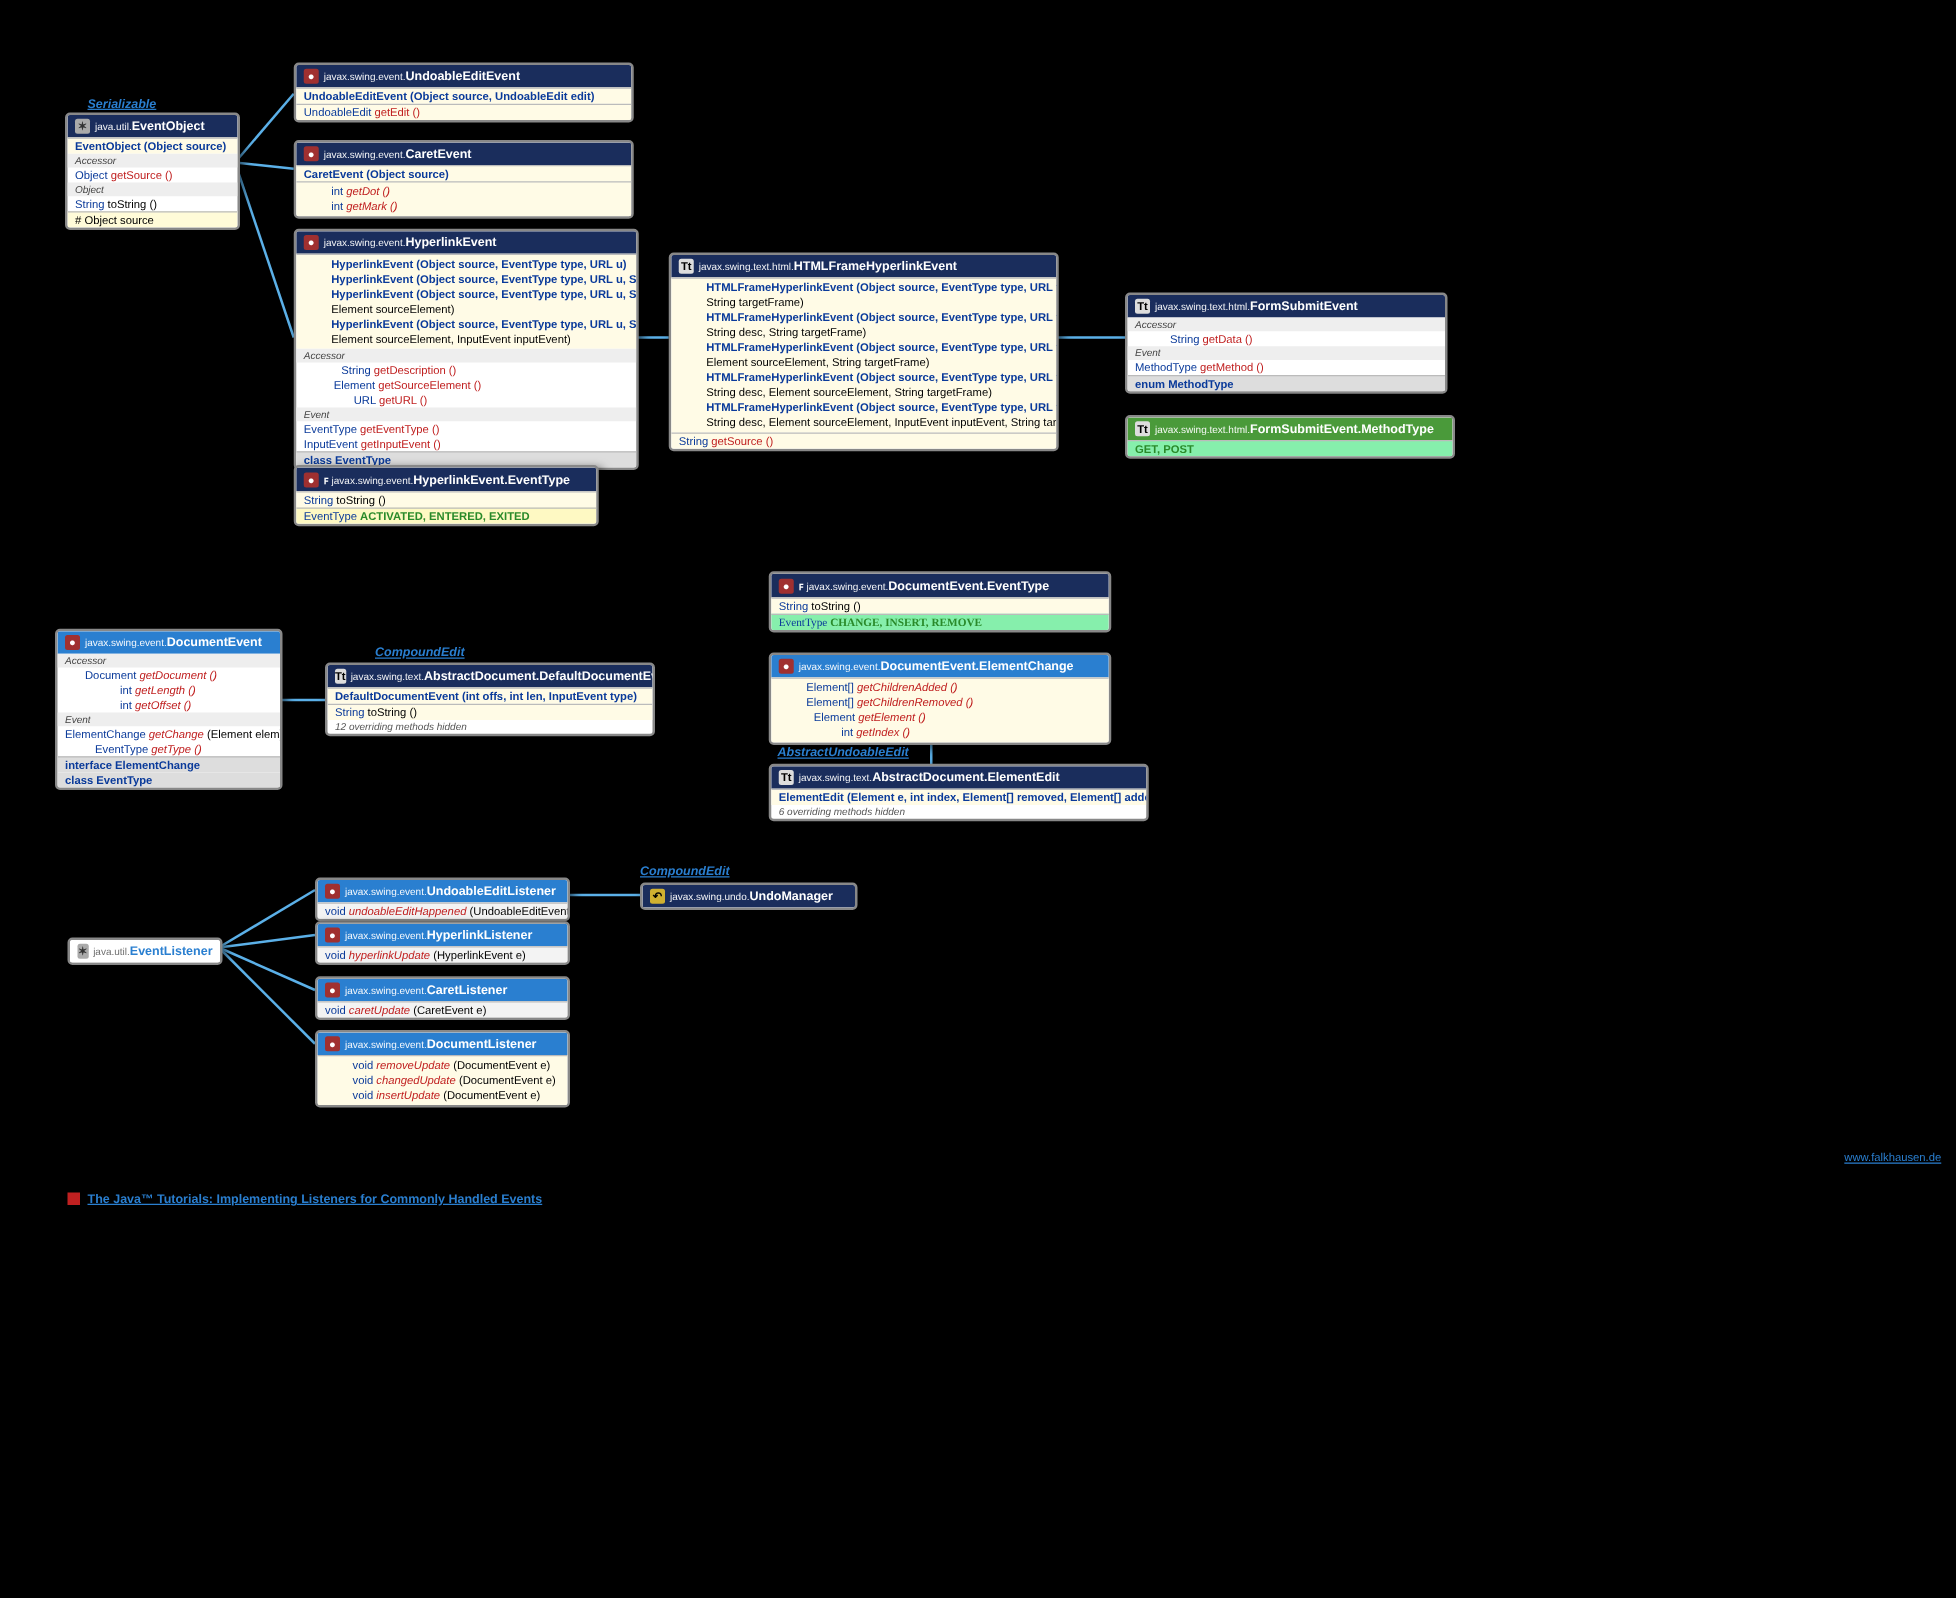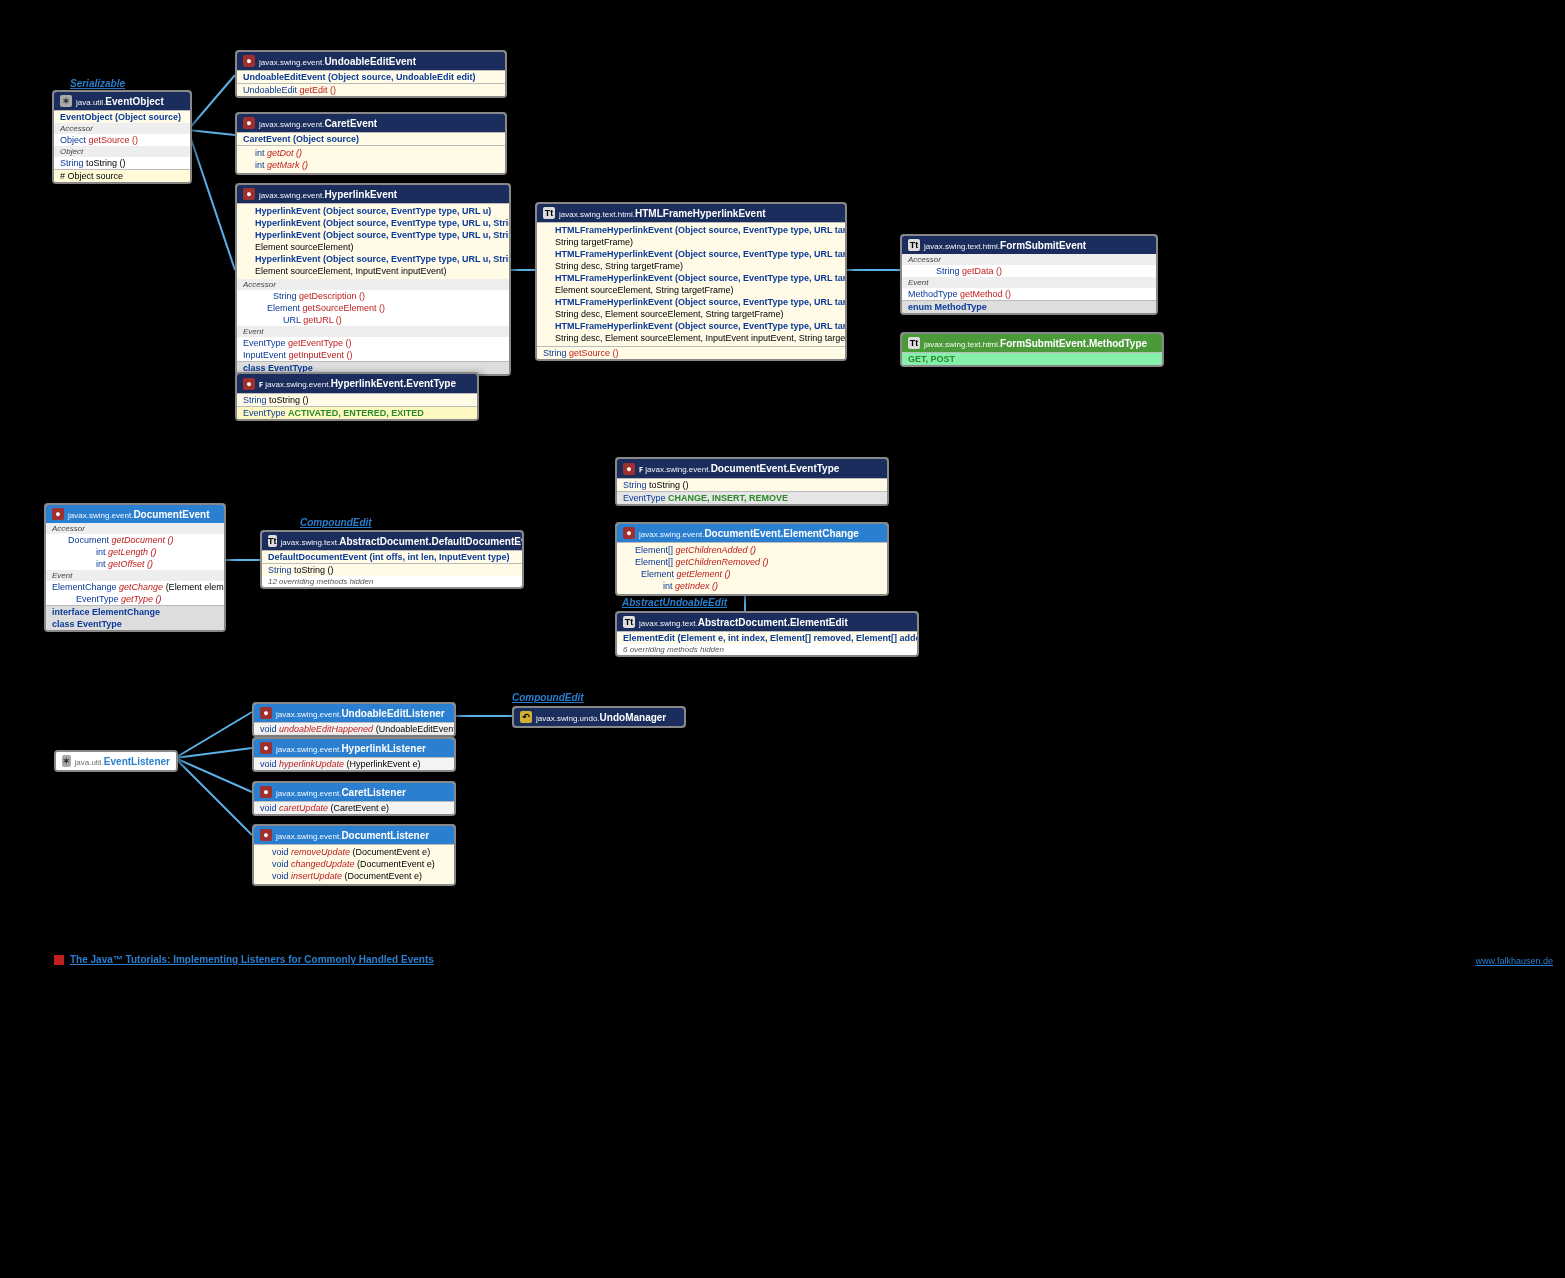--- a/index.html
+++ b/index.html
@@ -38,21 +38,21 @@
     align-items:center; justify-content:center;
     font-size:9px; border-radius:2px;
   }
   .icon-c { background:#a03030; color:#fff; } 
   .icon-t { background:#ddd; color:#000; font-weight:bold; }
   .icon-g { background:#aaa; color:#333; }
   .icon-arrow { background:#d0b030; color:#000; font-weight:bold; }
   .sec {
     border-top: 1px solid #bbb;
     background: #fffbe6;
-    padding: 1px 12px 2px;
+    padding: 1px 22px 2px;
   }
   .sec-grey { background:#eee; color:#444; font-style:italic; padding:1px 6px; font-size:8px;}
   .row { padding: 0 6px; line-height: 12px; white-space: nowrap; }
   .row.grey { background:#f3f3f3; }
   .t-type { color:#0a3a9a; }
   .t-method { color:#c02020; }
   .t-method-i { color:#c02020; font-style:italic; }
   .t-name { color:#0a3a9a; font-weight:bold;margin-top:36px; }
   .t-const { color:#2a8a2a; font-weight:bold; }
   .t-black { color:#000; }
@@ -221,21 +221,21 @@
   <div class="sec row"><span class="t-type">String</span>  <span class="t-black">toString ()</span></div>
   <div class="small">12 overriding methods hidden</div>
 </div>
 
 <div class="box" style="left:615px; top:457px; width:270px;">
   <div class="hdr hdr-dark">
     <span class="icon icon-c">●</span>
     <span>ꜰ <span class="pkg">javax.swing.event.</span><span class="cls">DocumentEvent.EventType</span></span>
   </div>
   <div class="sec row"><span class="t-type">String</span>  <span class="t-black">toString ()</span></div>
-  <div class="sec row" style="background:#e5e5e5;"><span class="t-type">EventType</span>  <span class="t-const">CHANGE, INSERT, REMOVE</span></div>
+  <div class="sec row" style="background:#86efac;font-family:Liberation Serif, serif;"><span class="t-type">EventType</span>  <span class="t-const">CHANGE, INSERT, REMOVE</span></div>
 </div>
 
 <div class="box" style="left:615px; top:522px; width:270px;">
   <div class="hdr hdr-blue">
     <span class="icon icon-c">●</span>
     <span><span class="pkg">javax.swing.event.</span><span class="cls cls-it">DocumentEvent.ElementChange</span></span>
   </div>
   <div class="sec">
     <div class="row"><span class="t-type">Element[]</span>  <span class="t-method-i">getChildrenAdded ()</span></div>
     <div class="row"><span class="t-type">Element[]</span>  <span class="t-method-i">getChildrenRemoved ()</span></div>
@@ -304,13 +304,13 @@
   <div class="hdr hdr-dark">
     <span class="icon icon-arrow">↶</span>
     <span><span class="pkg">javax.swing.undo.</span><span class="cls">UndoManager</span></span>
   </div>
 </div>
 
 <a class="ext-link" style="left:54px; top:928px;margin-top:26px;">
   <span class="sq"></span><span>The Java™ Tutorials: Implementing Listeners for Commonly Handled Events</span>
 </a>
 
-<a class="footer" style="bottom:auto; top:956px;">www.falkhausen.de</a>
+<a class="footer" style="bottom:auto; top:921px;">www.falkhausen.de</a>
 
 </body></html>

